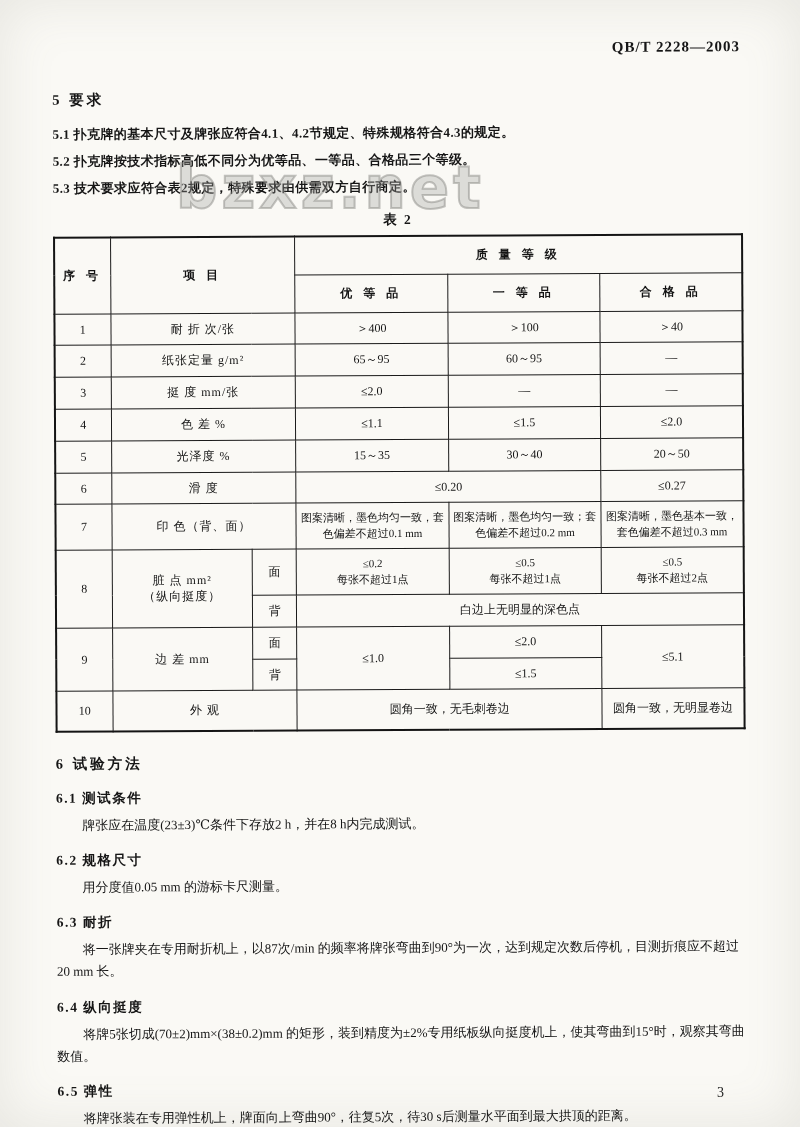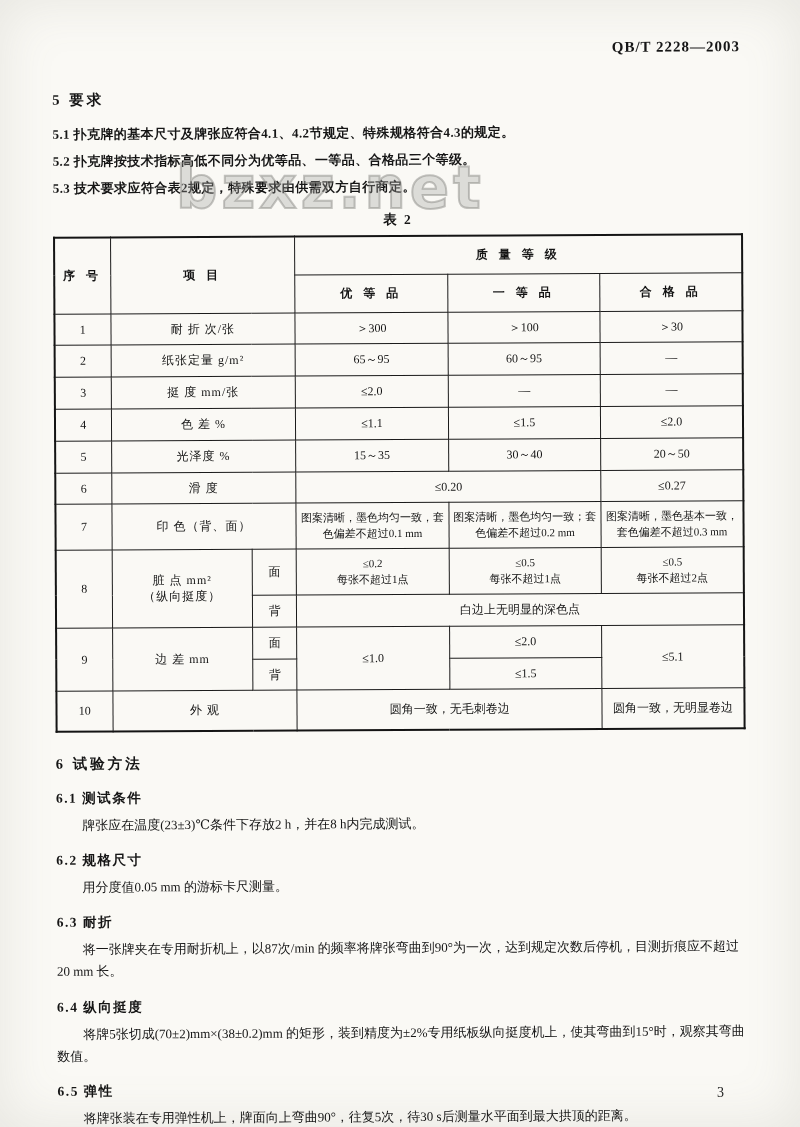--- a/index.html
+++ b/index.html
@@ -86,23 +86,23 @@
         <tr>
           <th>优 等 品</th>
           <th>一 等 品</th>
           <th>合 格 品</th>
         </tr>
       </thead>
       <tbody>
         <tr>
           <td>1</td>
           <td colspan="2" class="item-cell">耐  折  次/张</td>
-          <td>＞300</td>
+          <td>＞400</td>
           <td>＞100</td>
-          <td>＞30</td>
+          <td>＞40</td>
         </tr>
         <tr>
           <td>2</td>
           <td colspan="2" class="item-cell">纸张定量  g/m²</td>
           <td>65～95</td>
           <td>60～95</td>
           <td>—</td>
         </tr>
         <tr>
           <td>3</td>

